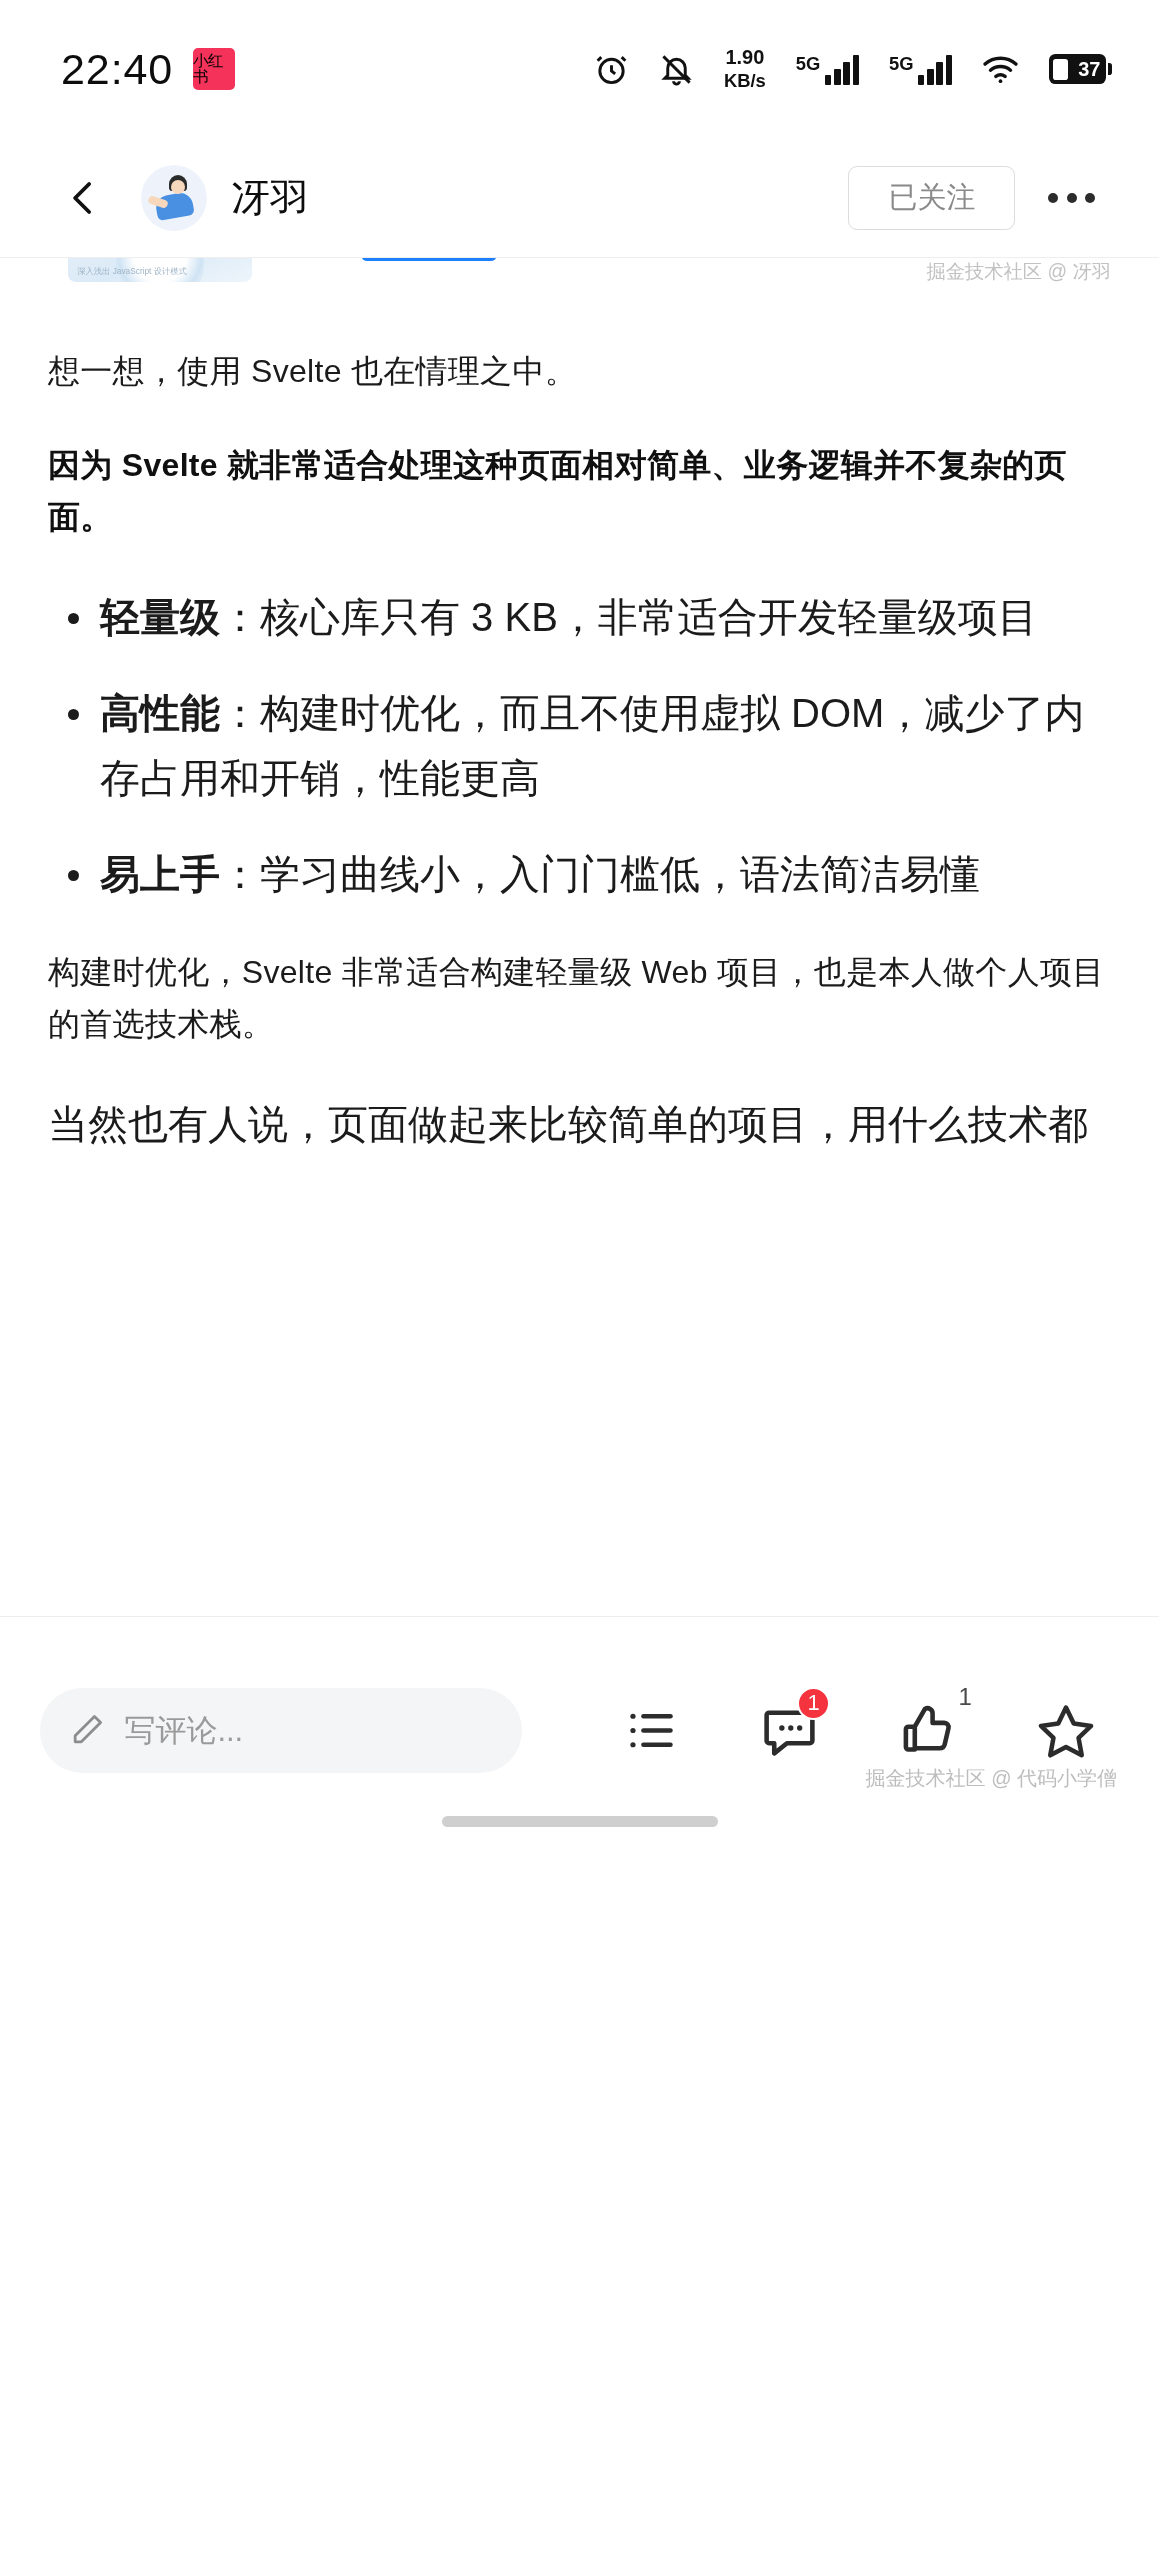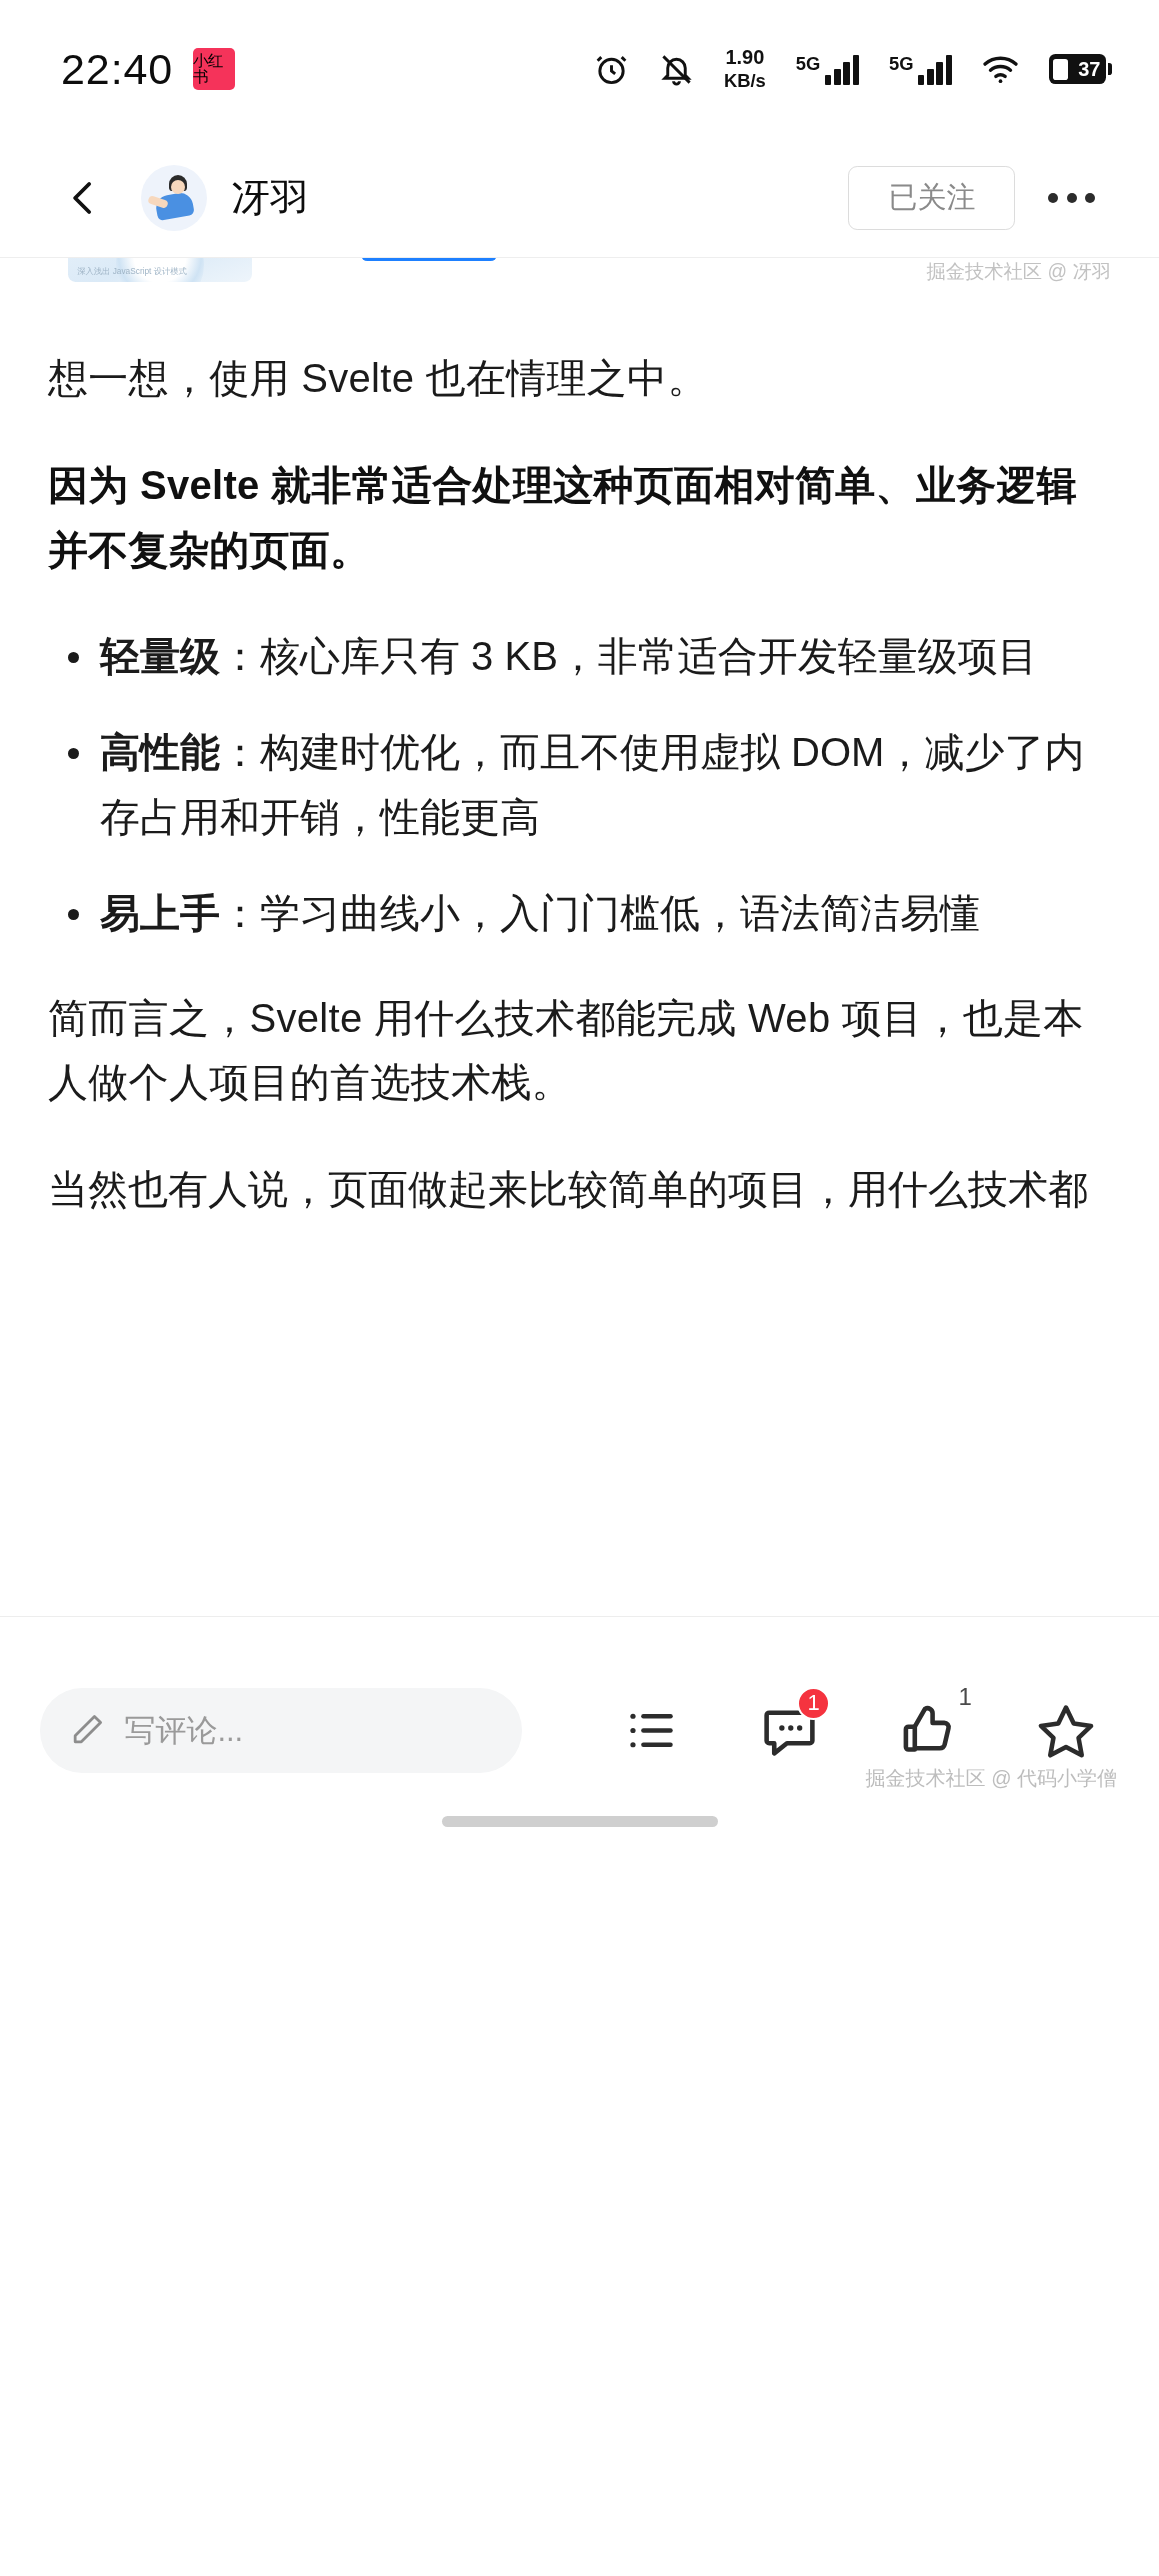--- a/index.html
+++ b/index.html
@@ -242,21 +242,21 @@
     cursor: pointer;
   }
   .watermark-top {
     position: absolute;
     right: 0; top: 11px;
     font-size: 19.3px;
     color: #c2c2c2;
   }
 
   .para {
-    font-size: 40px;
+    font-size: 32px;
     line-height: 1.62;
     color: #1b1b1b;
     margin: 0 0 42px 0;
     letter-spacing: 0.3px;
   }
   .para.b { font-weight: 700; color: #101010; }
   .para.mix b { font-weight: 700; color: #101010; }
 
   ul.bullets {
     list-style: none;
@@ -484,21 +484,21 @@
     <p class="para b">因为 Svelte 就非常适合处理这种页面相对简单、业务逻辑并不复杂的页面。</p>
 
 
 
     <ul class="bullets">
       <li><b>轻量级</b><span>：核心库只有 3 KB，非常适合开发轻量级项目</span></li>
       <li><b>高性能</b><span>：构建时优化，而且不使用虚拟 DOM，减少了内存占用和开销，性能更高</span></li>
       <li><b>易上手</b><span>：学习曲线小，入门门槛低，语法简洁易懂</span></li>
     </ul>
 
-    <p class="para">简而言之，Svelte 用什么技术都能完成 Web 项目，也是本人做个人项目的首选技术栈。</p>
+    <p class="para">构建时优化，Svelte 非常适合构建轻量级 Web 项目，也是本人做个人项目的首选技术栈。</p>
 
     <p class="faded">当然也有人说，页面做起来比较简单的项目，用什么技术都能完成</p>
   </div>
 
   <div class="fade-mask"></div>
 
   <div class="bottombar">
     <div class="comment-input">
       <span>
         <svg width="37" height="37" viewBox="0 0 24 24" fill="none" stroke="#8d8d8d" stroke-width="1.8" stroke-linecap="round" stroke-linejoin="round">

